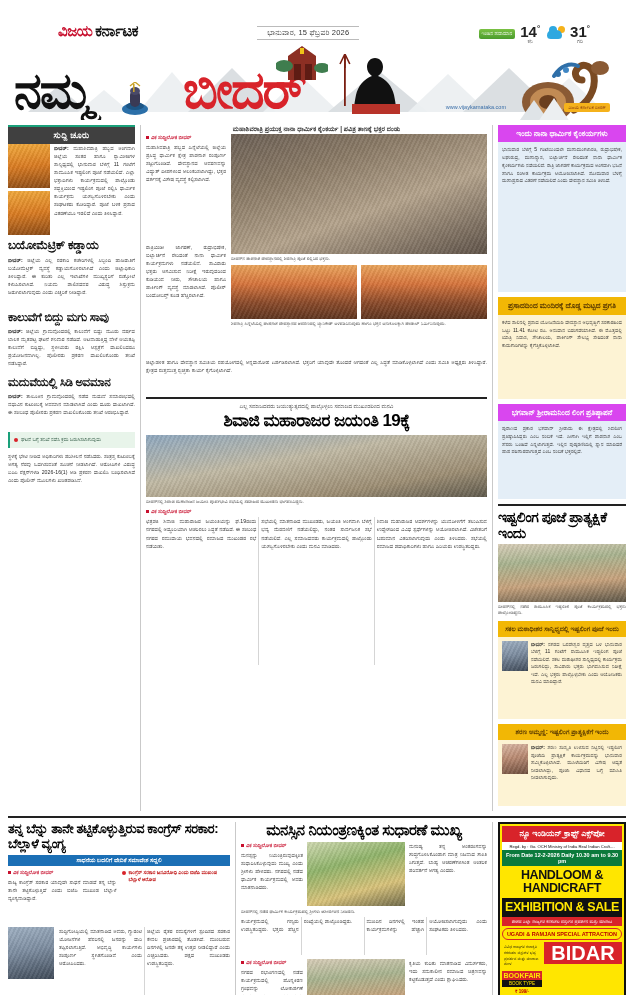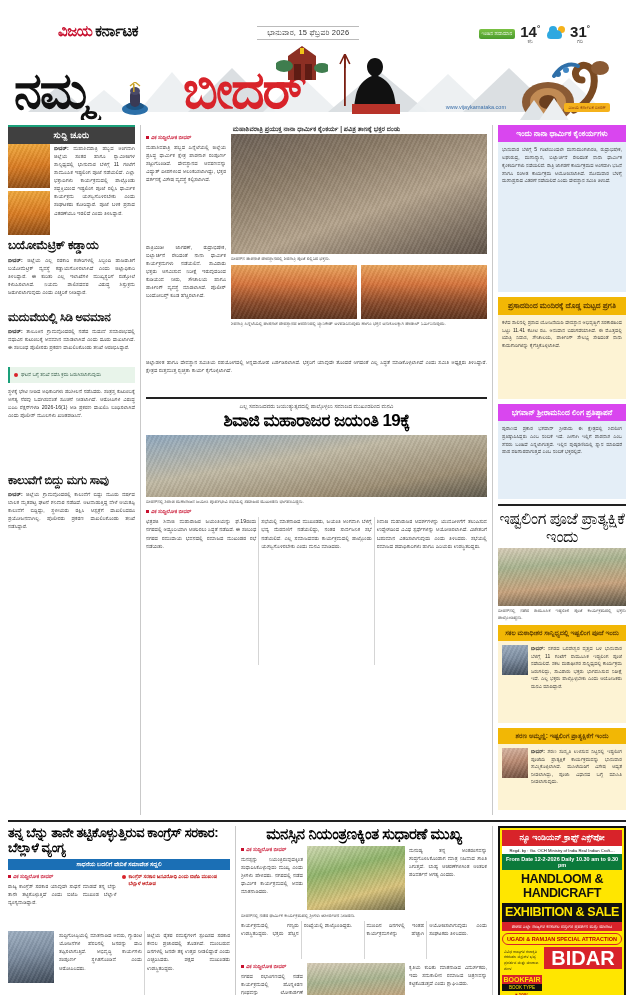--- a/index.html
+++ b/index.html
@@ -253,38 +253,38 @@
 
       <div>
         <div class="kn-head" style="font-size:12px">ಬಯೋಮೆಟ್ರಿಕ್ ಕಡ್ಡಾಯ</div>
         <div class="body-text clamp" style="height:52px">
           <b>ಬೀದರ್:</b>
           <span>ಜಿಲ್ಲೆಯ ಎಲ್ಲ ಸರಕಾರಿ ಕಚೇರಿಗಳಲ್ಲಿ ಸಿಬ್ಬಂದಿ ಹಾಜರಾತಿಗೆ ಬಯೋಮೆಟ್ರಿಕ್ ವ್ಯವಸ್ಥೆ ಕಡ್ಡಾಯಗೊಳಿಸಲಾಗಿದೆ ಎಂದು ಜಿಲ್ಲಾಧಿಕಾರಿ ತಿಳಿಸಿದ್ದಾರೆ. ಈ ಕುರಿತು ಎಲ್ಲ ಇಲಾಖೆಗಳ ಮುಖ್ಯಸ್ಥರಿಗೆ ಸುತ್ತೋಲೆ ಕಳುಹಿಸಲಾಗಿದೆ. ನಿಯಮ ಪಾಲಿಸದವರ ವಿರುದ್ಧ ಶಿಸ್ತುಕ್ರಮ ಜರುಗಿಸಲಾಗುವುದು ಎಂದು ಎಚ್ಚರಿಕೆ ನೀಡಿದ್ದಾರೆ.</span>
         </div>
       </div>
 
       <div>
+        <div class="kn-head" style="font-size:11.5px">ಕಾಲುವೆಗೆ ಬಿದ್ದು ಮಗು ಸಾವು</div>
+        <div class="body-text clamp" style="height:46px">
+          <b>ಬೀದರ್:</b>
+          <span>ಜಿಲ್ಲೆಯ ಗ್ರಾಮವೊಂದರಲ್ಲಿ ಕಾಲುವೆಗೆ ಬಿದ್ದು ಮೂರು ವರ್ಷದ ಬಾಲಕ ಮೃತಪಟ್ಟ ಘಟನೆ ಶನಿವಾರ ನಡೆದಿದೆ. ಆಟವಾಡುತ್ತಿದ್ದ ವೇಳೆ ಆಯತಪ್ಪಿ ಕಾಲುವೆಗೆ ಬಿದ್ದಿದ್ದು, ಸ್ಥಳೀಯರು ರಕ್ಷಿಸಿ ಆಸ್ಪತ್ರೆಗೆ ದಾಖಲಿಸಿದರೂ ಪ್ರಯೋಜನವಾಗಿಲ್ಲ. ಪೊಲೀಸರು ಪ್ರಕರಣ ದಾಖಲಿಸಿಕೊಂಡು ತನಿಖೆ ನಡೆಸಿದ್ದಾರೆ.</span>
+        </div>
+      </div>
+
+      <div>
         <div class="kn-head" style="font-size:11.5px">ಮದುವೆಯಲ್ಲಿ ಸಿಡಿ ಅವಮಾನ</div>
         <div class="body-text clamp" style="height:36px">
           <b>ಬೀದರ್:</b>
           <span>ತಾಲೂಕಿನ ಗ್ರಾಮವೊಂದರಲ್ಲಿ ನಡೆದ ಮದುವೆ ಸಮಾರಂಭದಲ್ಲಿ ವಧುವಿನ ಕುಟುಂಬಕ್ಕೆ ಅವಮಾನ ಮಾಡಲಾಗಿದೆ ಎಂದು ದೂರು ದಾಖಲಾಗಿದೆ. ಈ ಸಂಬಂಧ ಪೊಲೀಸರು ಪ್ರಕರಣ ದಾಖಲಿಸಿಕೊಂಡು ತನಿಖೆ ಆರಂಭಿಸಿದ್ದಾರೆ.</span>
         </div>
         <div class="greenbox bullet-red">
           <span class="dot"></span>
           <span>ಘಟನೆ ಬಗ್ಗೆ ತನಿಖೆ ನಡೆಸಿ ಕ್ರಮ ಜರುಗಿಸಲಾಗುವುದು</span>
         </div>
         <div class="body-text clamp" style="height:84px">ಸ್ಥಳಕ್ಕೆ ಭೇಟಿ ನೀಡಿದ ಅಧಿಕಾರಿಗಳು ಪರಿಶೀಲನೆ ನಡೆಸಿದರು. ಸಂತ್ರಸ್ತ ಕುಟುಂಬಕ್ಕೆ ಅಗತ್ಯ ನೆರವು ಒದಗಿಸುವಂತೆ ಸೂಚನೆ ನೀಡಲಾಗಿದೆ. ಆರೋಪಿಗಳ ವಿರುದ್ಧ ಐಪಿಸಿ ಸೆಕ್ಷನ್‌ಗಳಡಿ 2026-16(1) ಅಡಿ ಪ್ರಕರಣ ದಾಖಲಿಸಿ ಬಂಧಿಸಲಾಗಿದೆ ಎಂದು ಪೊಲೀಸ್ ಮೂಲಗಳು ಖಚಿತಪಡಿಸಿವೆ.</div>
-      </div>
-
-      <div>
-        <div class="kn-head" style="font-size:11.5px">ಕಾಲುವೆಗೆ ಬಿದ್ದು ಮಗು ಸಾವು</div>
-        <div class="body-text clamp" style="height:46px">
-          <b>ಬೀದರ್:</b>
-          <span>ಜಿಲ್ಲೆಯ ಗ್ರಾಮವೊಂದರಲ್ಲಿ ಕಾಲುವೆಗೆ ಬಿದ್ದು ಮೂರು ವರ್ಷದ ಬಾಲಕ ಮೃತಪಟ್ಟ ಘಟನೆ ಶನಿವಾರ ನಡೆದಿದೆ. ಆಟವಾಡುತ್ತಿದ್ದ ವೇಳೆ ಆಯತಪ್ಪಿ ಕಾಲುವೆಗೆ ಬಿದ್ದಿದ್ದು, ಸ್ಥಳೀಯರು ರಕ್ಷಿಸಿ ಆಸ್ಪತ್ರೆಗೆ ದಾಖಲಿಸಿದರೂ ಪ್ರಯೋಜನವಾಗಿಲ್ಲ. ಪೊಲೀಸರು ಪ್ರಕರಣ ದಾಖಲಿಸಿಕೊಂಡು ತನಿಖೆ ನಡೆಸಿದ್ದಾರೆ.</span>
-        </div>
       </div>
     </div>
 
     <div class="vline"></div>
 
     <div class="col-mid">
 
       <div class="kn-sub" style="text-align:center;font-weight:bold;font-size:6.5px">ಮಹಾಶಿವರಾತ್ರಿ ಪ್ರಯುಕ್ತ ನಾನಾ ಧಾರ್ಮಿಕ ಕೈಂಕರ್ಯ | ಪವಿತ್ರ ತಾಣಕ್ಕೆ ಭಕ್ತರ ದಂಡು</div>
 
       <div style="display:flex;gap:5px">
@@ -347,21 +347,21 @@
       </div>
 
       <div class="tintbox tb-blue">
         <div class="tb-head">ಭಗವಾನ್ ಶ್ರೀರಾಮನಿಂದ ಲಿಂಗ ಪ್ರತಿಷ್ಠಾಪನೆ</div>
         <div class="tb-body clamp" style="height:78px">ಪುರಾಣದ ಪ್ರಕಾರ ಭಗವಾನ್ ಶ್ರೀರಾಮ ಈ ಕ್ಷೇತ್ರದಲ್ಲಿ ಶಿವಲಿಂಗ ಪ್ರತಿಷ್ಠಾಪಿಸಿದ್ದರು ಎಂಬ ನಂಬಿಕೆ ಇದೆ. ಹೀಗಾಗಿ ಇಲ್ಲಿಗೆ ಪಾಪನಾಶ ಎಂಬ ಹೆಸರು ಬಂದಿದೆ ಎನ್ನಲಾಗುತ್ತದೆ. ಇಲ್ಲಿನ ಪುಷ್ಕರಣಿಯಲ್ಲಿ ಸ್ನಾನ ಮಾಡಿದರೆ ಪಾಪ ಪರಿಹಾರವಾಗುತ್ತದೆ ಎಂಬ ನಂಬಿಕೆ ಭಕ್ತರಲ್ಲಿದೆ.</div>
       </div>
 
       <div class="thickrule"></div>
 
       <div>
-        <div style="font-size:16px;font-weight:normal;text-align:center;letter-spacing:-.5px;line-height:1.1;margin-bottom:3px">ಇಷ್ಟಲಿಂಗ ಪೂಜೆ ಪ್ರಾತ್ಯಕ್ಷಿಕೆ ಇಂದು</div>
+        <div style="font-size:14px;font-weight:bold;text-align:left;letter-spacing:-.5px;line-height:1.1;margin-bottom:3px">ಇಷ್ಟಲಿಂಗ ಪೂಜೆ ಪ್ರಾತ್ಯಕ್ಷಿಕೆ ಇಂದು</div>
         <div class="photo ph-group" style="height:58px"></div>
         <div class="caption">ಬೀದರ್‌ನಲ್ಲಿ ನಡೆದ ಸಾಮೂಹಿಕ ಇಷ್ಟಲಿಂಗ ಪೂಜೆ ಕಾರ್ಯಕ್ರಮದಲ್ಲಿ ಭಕ್ತರು ಪಾಲ್ಗೊಂಡಿದ್ದರು.</div>
 
         <div class="tintbox tb-yellow" style="margin-top:4px">
           <div class="tb-head" style="font-size:6.5px">ಸಕಲ ಮಠಾಧೀಶರ ಸಾನ್ನಿಧ್ಯದಲ್ಲಿ ಇಷ್ಟಲಿಂಗ ಪೂಜೆ ಇಂದು</div>
           <div class="tb-body" style="display:flex;gap:3px">
             <div class="photo ph-man" style="width:26px;height:30px;flex:none"></div>
             <div class="clamp" style="height:74px;font-size:5px;line-height:1.5;text-align:justify">
               <b>ಬೀದರ್:</b>
               <span>ನಗರದ ಬಸವೇಶ್ವರ ವೃತ್ತದ ಬಳಿ ಭಾನುವಾರ ಬೆಳಗ್ಗೆ 11 ಗಂಟೆಗೆ ಸಾಮೂಹಿಕ ಇಷ್ಟಲಿಂಗ ಪೂಜೆ ನಡೆಯಲಿದೆ. ಸಕಲ ಮಠಾಧೀಶರ ಸಾನ್ನಿಧ್ಯದಲ್ಲಿ ಕಾರ್ಯಕ್ರಮ ಜರುಗಲಿದ್ದು, ಸಾವಿರಾರು ಭಕ್ತರು ಭಾಗವಹಿಸುವ ನಿರೀಕ್ಷೆ ಇದೆ. ಎಲ್ಲ ಭಕ್ತರು ಪಾಲ್ಗೊಳ್ಳಬೇಕು ಎಂದು ಆಯೋಜಕರು ಮನವಿ ಮಾಡಿದ್ದಾರೆ.</span>

